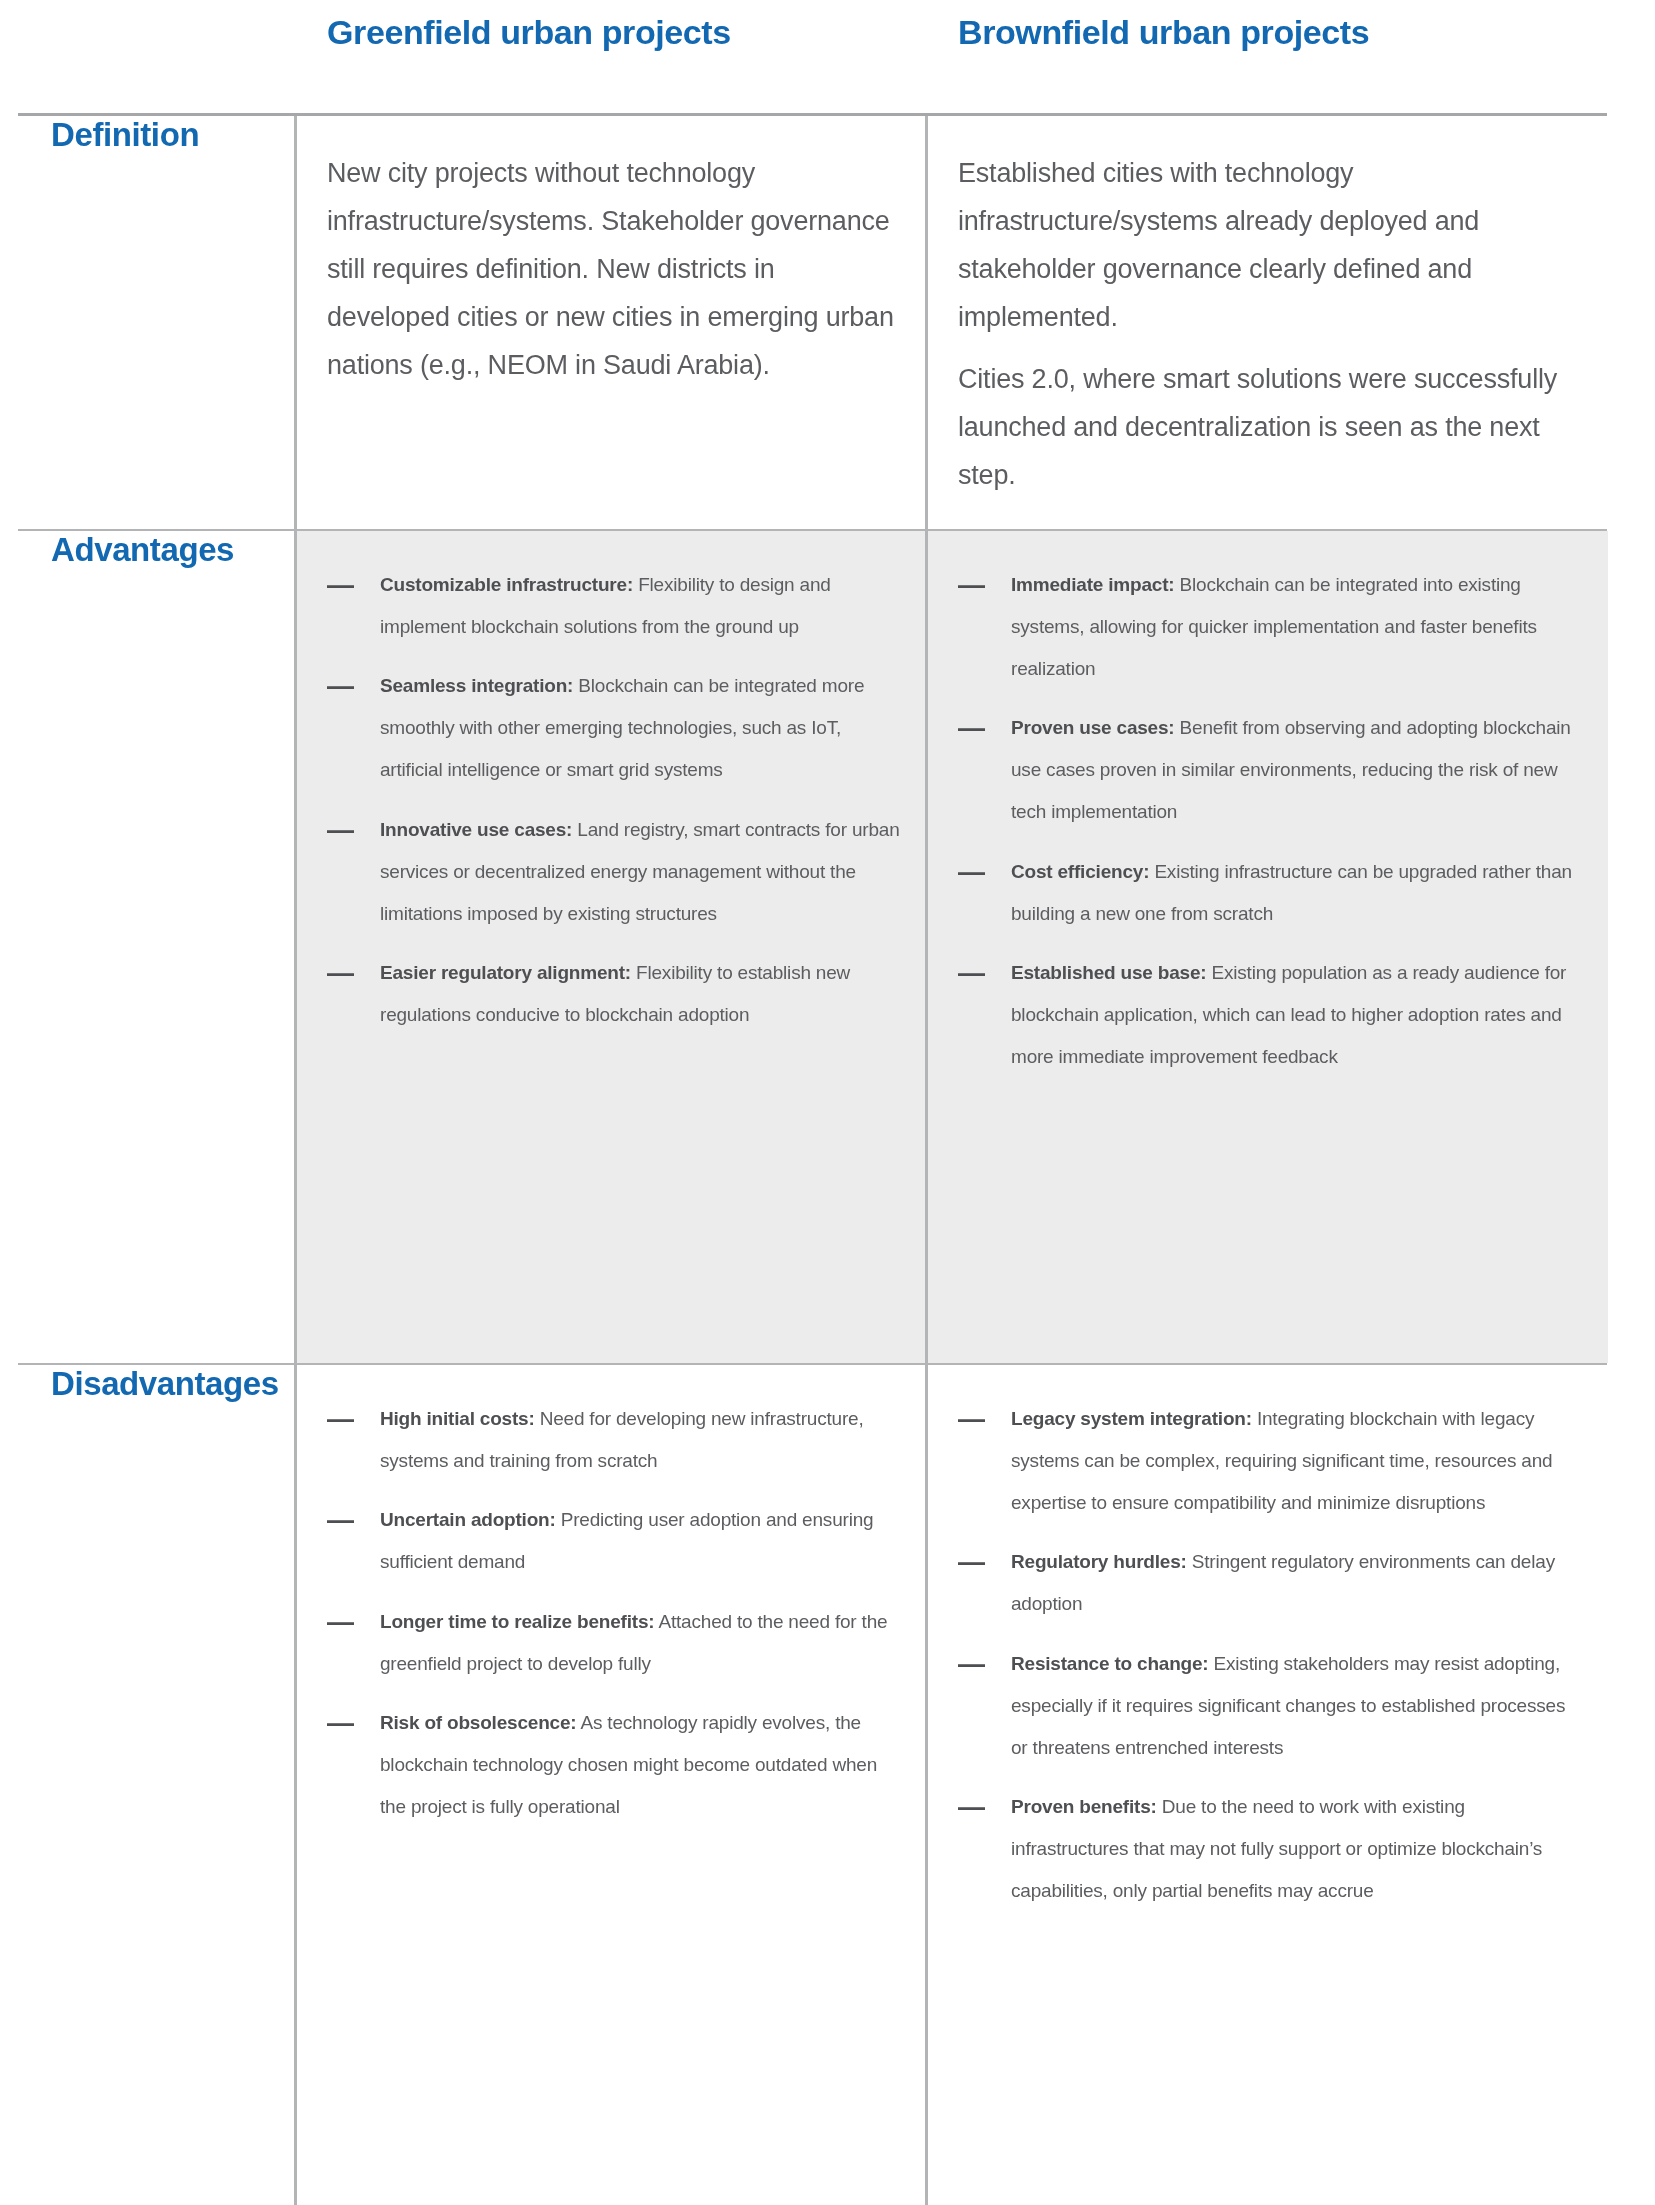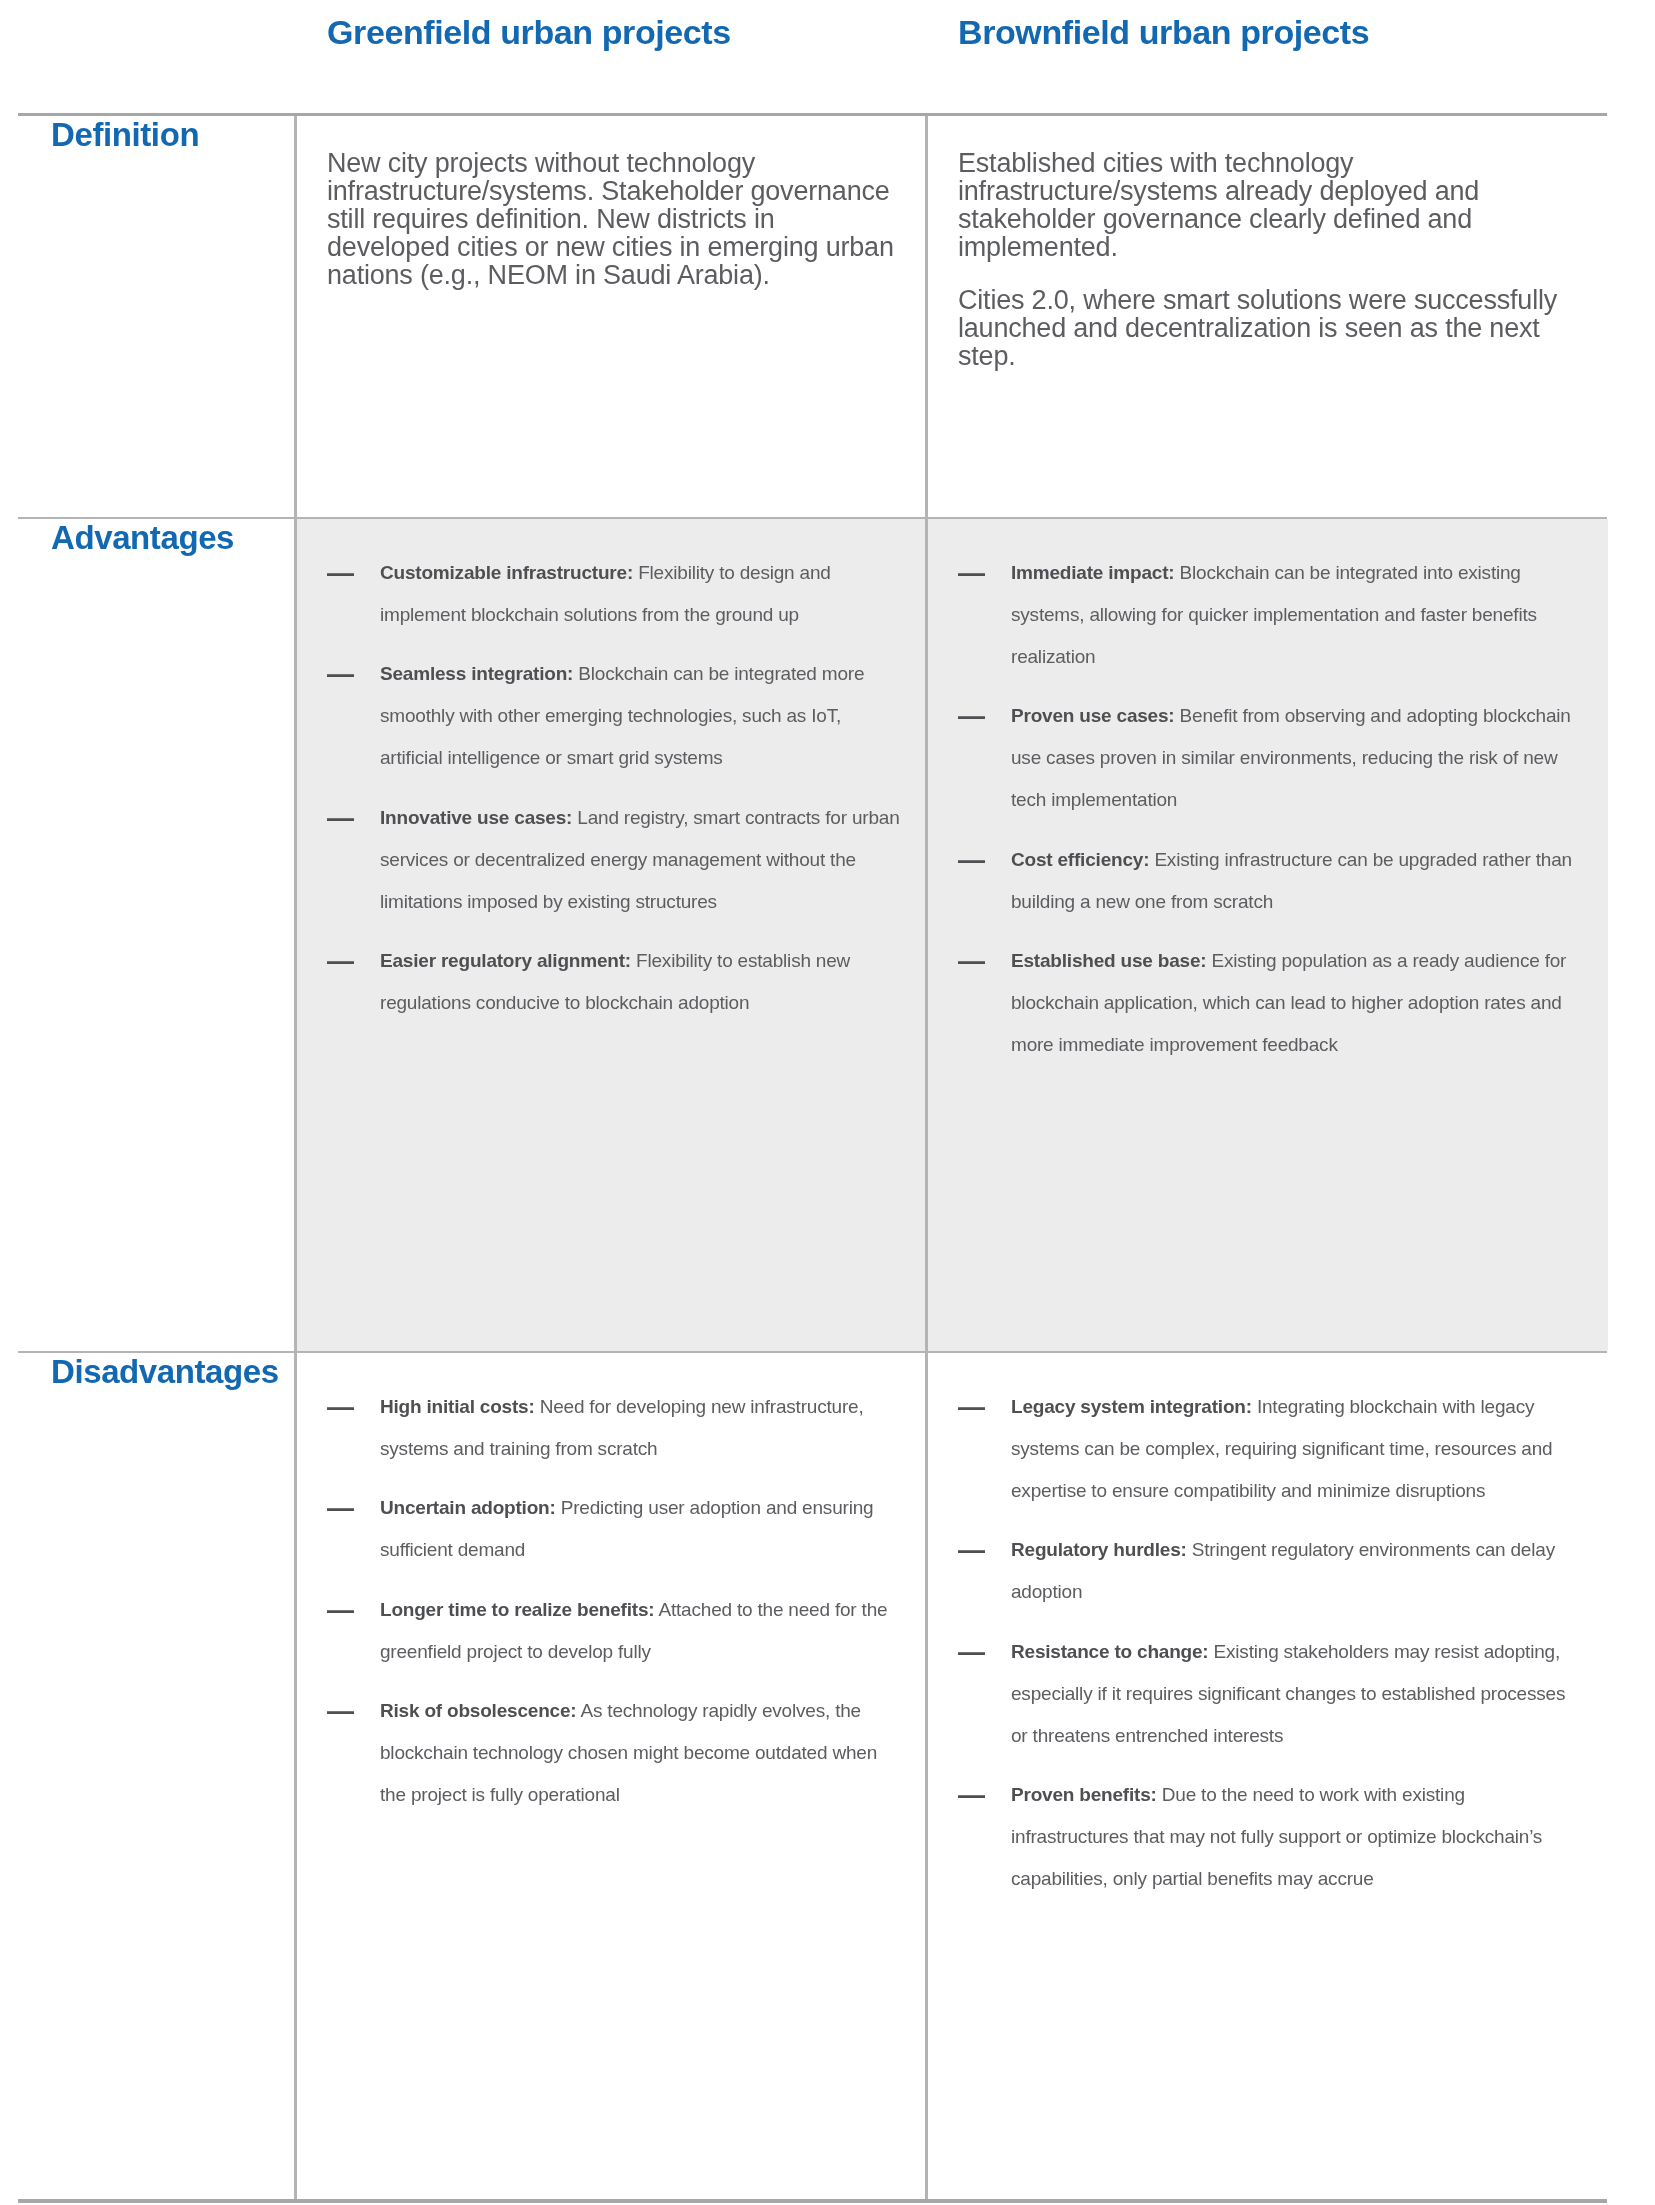--- a/index.html
+++ b/index.html
@@ -48,25 +48,25 @@
     color: #1268b1;
     letter-spacing: -0.4px;
   }
   .content-cell {
     border-left: 3.3px solid #b3b4b5;
     padding: 33px 25px 30px 30px;
   }
   .row.shaded .content-cell { background: #ececec; }
   .para {
     font-size: 27px;
-    line-height: 28px;
+    line-height: 48px;
     letter-spacing: -0.2px;
     color: #5c5d60;
   }
-  .para + .para { margin-top: 25px; }
+  .para + .para { margin-top: 14px; }
   .bullet { display: flex; margin-bottom: 17.4px; }
   .bullet:last-child { margin-bottom: 0; }
   .dash {
     flex: 0 0 53px;
     width: 53px;
     font-size: 27px;
     line-height: 42px;
     font-weight: bold;
     color: #4e4f52;
   }

